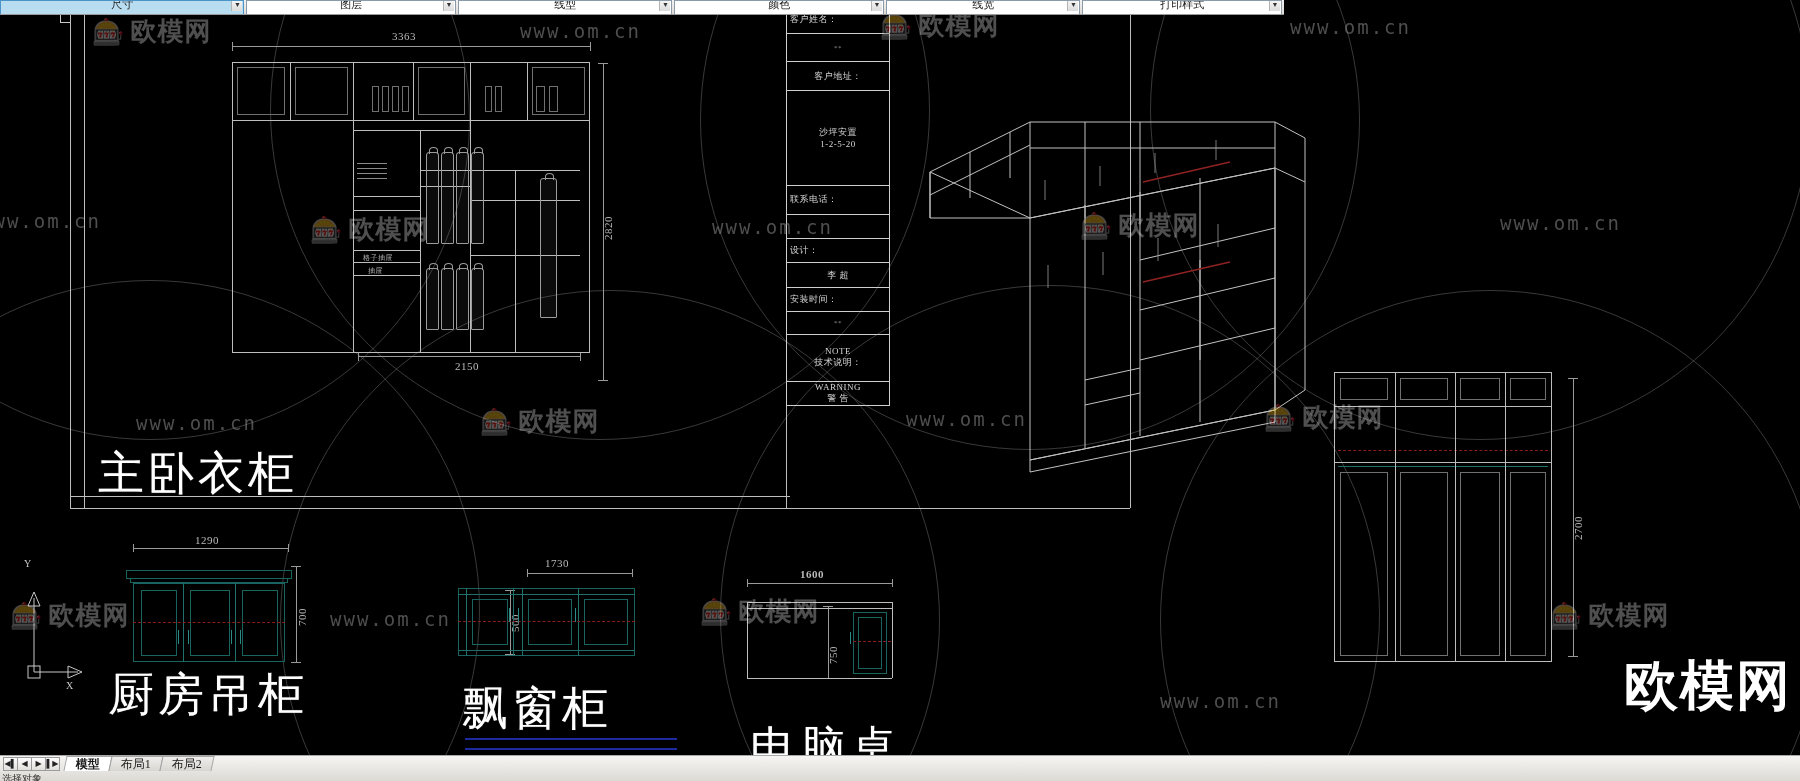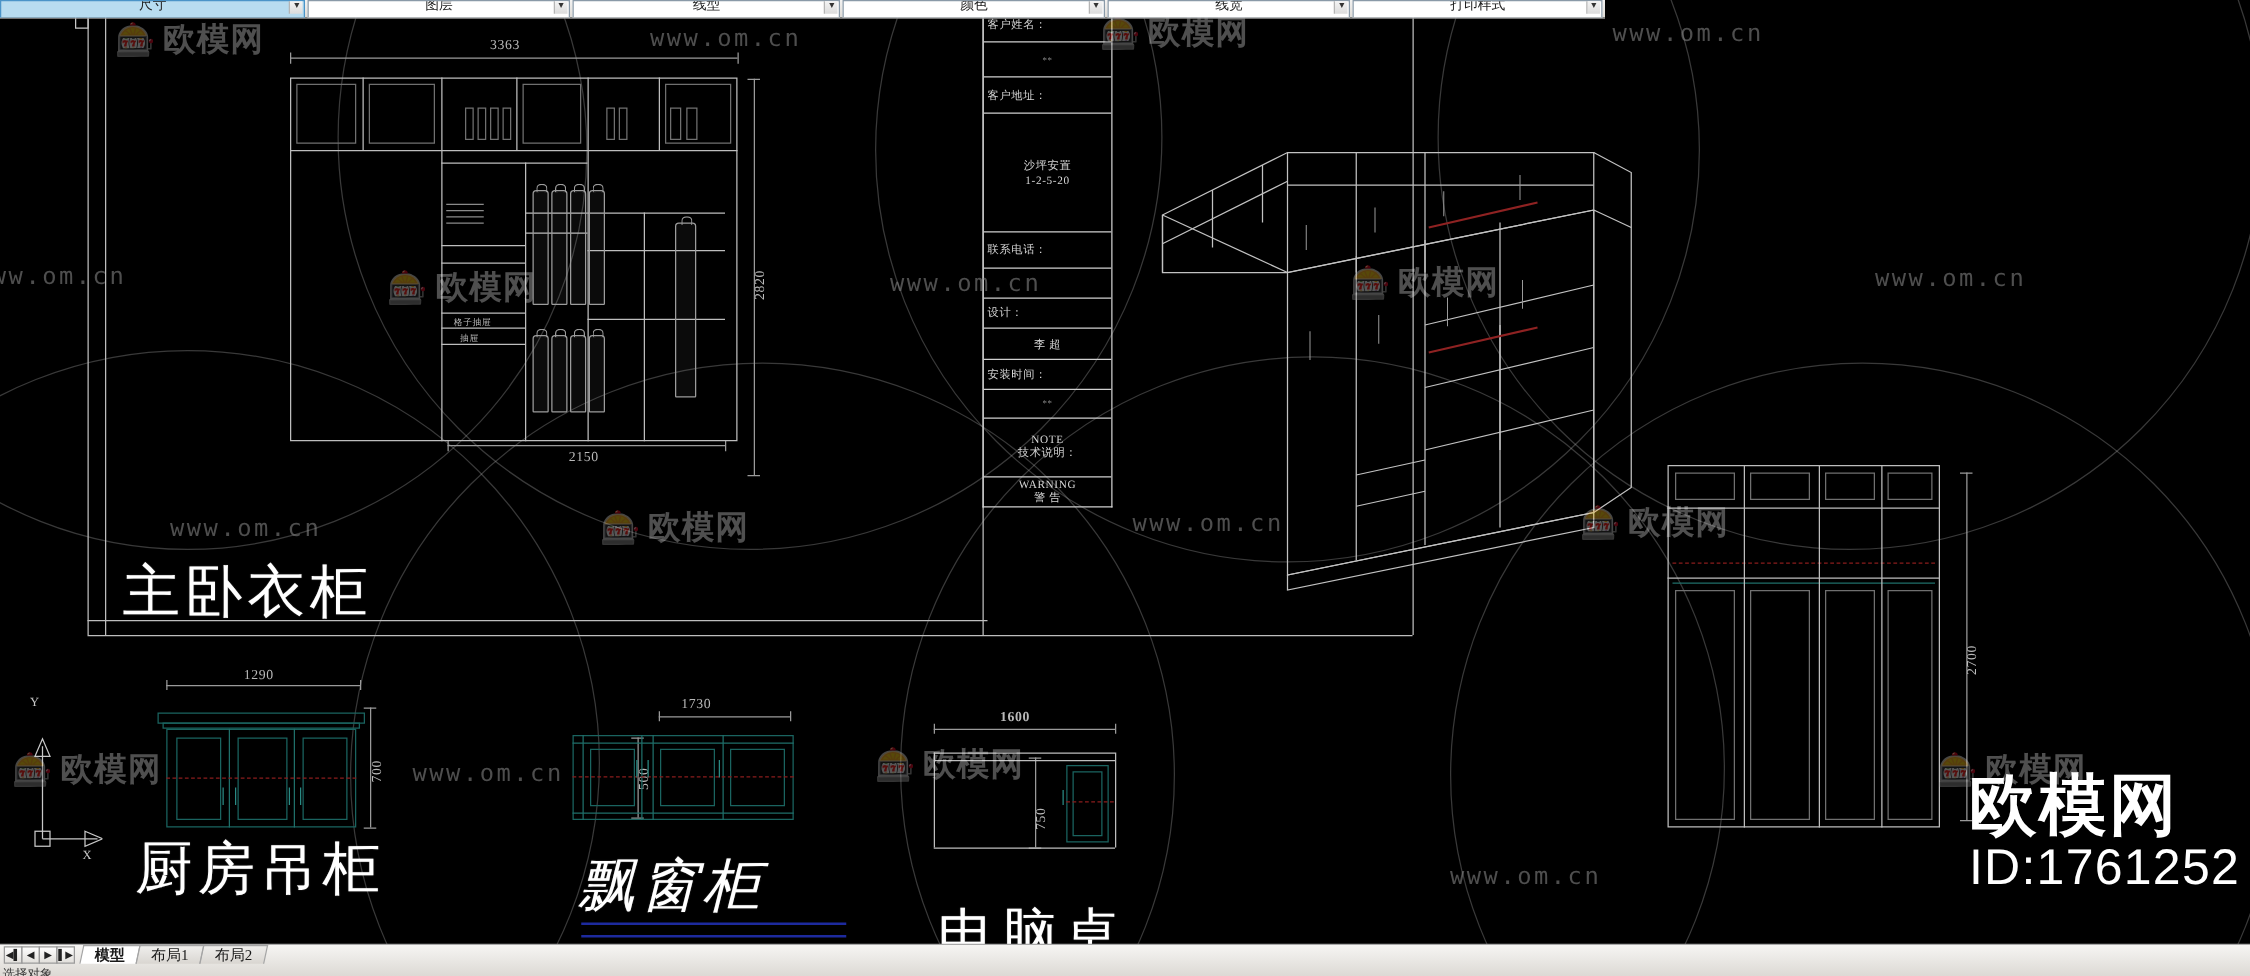--- a/index.html
+++ b/index.html
@@ -371,21 +371,21 @@
       <div class="biglabel" style="left:98px; top:443px;">主卧衣柜</div>
     </div>
 
     <div class="titleblock">
       <div class="tb-row" style="height:30px;">
         <span>客户姓名：</span>
       </div>
       <div class="tb-row center" style="height:30px;">
         <span class="tiny">**</span>
       </div>
-      <div class="tb-row" style="height:30px;">
+      <div class="tb-row" style="height:30px;justify-content:center;">
         <span>客户地址：</span>
       </div>
       <div class="tb-row center" style="height:102px;">
         <span>沙坪安置</span>
         <span>1-2-5-20</span>
       </div>
       <div class="tb-row" style="height:30px;">
         <span>联系电话：</span>
       </div>
       <div class="tb-row" style="height:26px;"></div>
@@ -539,21 +539,21 @@
       <div class="ln v teal" style="left:522px; top:588px; height:68px;"></div>
       <div class="ln v teal" style="left:578px; top:588px; height:68px;"></div>
       <div class="rect teal" style="left:472px; top:599px; width:36px; height:46px;"></div>
       <div class="rect teal" style="left:528px; top:599px; width:44px; height:46px;"></div>
       <div class="rect teal" style="left:584px; top:599px; width:44px; height:46px;"></div>
       <div class="ln h dash-red" style="left:458px; top:621px; width:177px;"></div>
       <div class="ln v teal" style="left:509px; top:608px; height:14px; background:#2a8a84;"></div>
       <div class="ln v teal" style="left:518px; top:608px; height:14px; background:#2a8a84;"></div>
       <div class="ln v teal" style="left:575px; top:608px; height:14px; background:#2a8a84;"></div>
 
-      <div class="biglabel" style="left:462px; top:678px;font-style:italic;">飘窗柜</div>
+      <div class="biglabel" style="left:462px; top:678px;">飘窗柜</div>
       <div class="underline-blue" style="left:465px; top:738px; width:212px;"></div>
       <div class="underline-blue" style="left:465px; top:748px; width:212px;"></div>
     </div>
 
     <div>
       <div class="ln h dim" style="left:747px; top:583px; width:145px;"></div>
       <div class="ln v dim" style="left:747px; top:579px; height:8px;"></div>
       <div class="ln v dim" style="left:892px; top:579px; height:8px;"></div>
       <div class="dimtxt" style="left:800px; top:568px;font-weight:bold;">1600</div>
 
@@ -631,21 +631,20 @@
     <div class="wmurl" style="left:-20px; top:210px;">www.om.cn</div>
     <div class="wmurl" style="left:712px; top:216px;">www.om.cn</div>
     <div class="wmurl" style="left:1500px; top:212px;">www.om.cn</div>
     <div class="wmurl" style="left:136px; top:412px;">www.om.cn</div>
     <div class="wmurl" style="left:906px; top:408px;">www.om.cn</div>
     <div class="wmurl" style="left:330px; top:608px;">www.om.cn</div>
     <div class="wmurl" style="left:1160px; top:690px;">www.om.cn</div>
 
     <div class="brandbox">
       <div class="bname">欧模网</div>
-      <div class="bid">ID:1761252</div>
     </div>
 
   </div>
 
   <div class="statusbar">
     <div class="navbtns">
       <div class="navbtn">◀▌</div>
       <div class="navbtn">◀</div>
       <div class="navbtn">▶</div>
       <div class="navbtn">▌▶</div>

